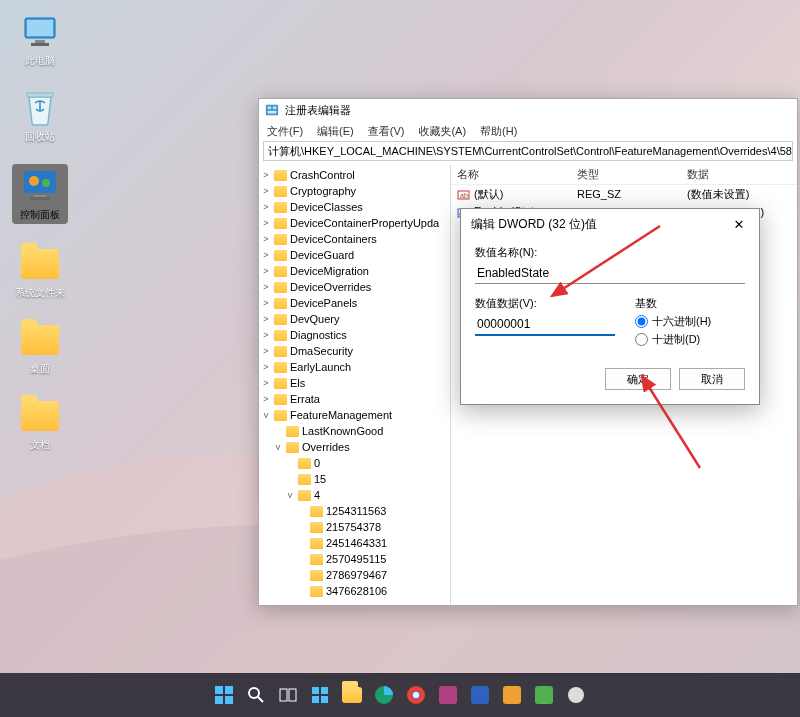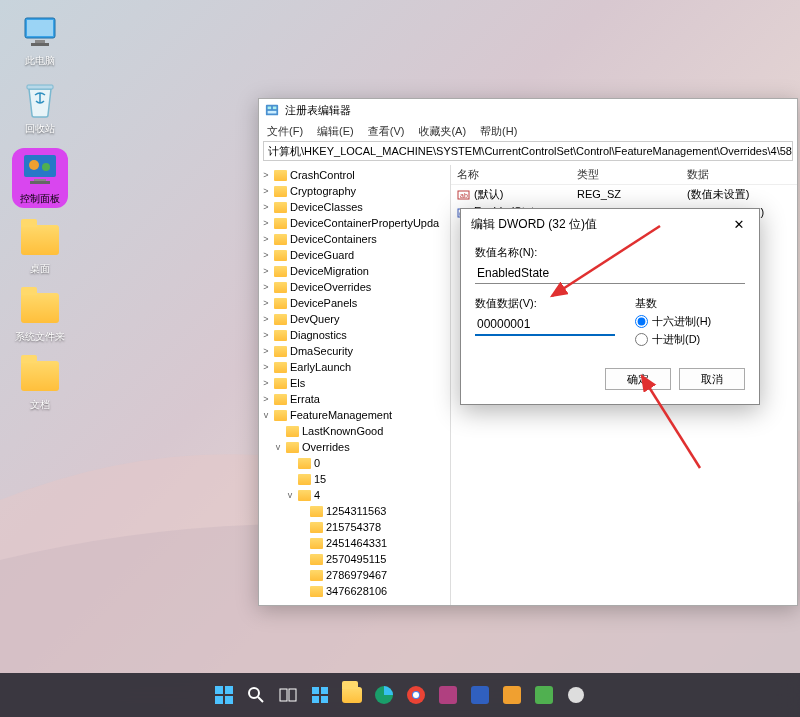--- a/index.html
+++ b/index.html
@@ -1,20 +1,20 @@
 <!DOCTYPE html>
 <html><head>
 <meta charset="utf-8">
 <style>
 * { margin: 0; padding: 0; box-sizing: border-box; font-family: 'Segoe UI', 'Microsoft YaHei', sans-serif; }
 body { width: 800px; height: 717px; overflow: hidden; position: relative; background: linear-gradient(135deg, #c8d4dc 0%, #d8c8d0 40%, #e8d8d4 70%, #d0d8dc 100%); }
 
 
 .desktop { position: absolute; inset: 0; }
-.desktop-icons { position: absolute; top: 12px; left: 12px; display: flex; flex-direction: column; gap: 12px; }
+.desktop-icons { position: absolute; top: 12px; left: 12px; display: flex; flex-direction: column; gap: 20px; }
 .dicon { width: 56px; display: flex; flex-direction: column; align-items: center; gap: 2px; cursor: pointer; }
 .dicon .glyph { width: 40px; height: 40px; display: flex; align-items: center; justify-content: center; }
 .dicon .label { font-size: 10px; color: #fff; text-shadow: 0 1px 2px rgba(0,0,0,.6); text-align: center; }
 .folder-glyph { width: 38px; height: 30px; background: linear-gradient(#ffd96b,#ffbf3b); border-radius: 3px; position: relative; }
 .folder-glyph::before { content:''; position:absolute; top:-6px; left:0; width:16px; height:8px; background:#ffd96b; border-radius:2px 2px 0 0; }
 
 
 .window { position: absolute; top: 98px; left: 258px; width: 540px; height: 508px; background: #fff; border: 1px solid #aaa; box-shadow: 0 4px 20px rgba(0,0,0,.25); display: flex; flex-direction: column; }
 .titlebar { height: 22px; display: flex; align-items: center; padding: 0 6px; gap: 6px; font-size: 11px; }
 .titlebar .appicon { width: 14px; height: 14px; }
@@ -80,43 +80,43 @@
   <div class="dicon">
     <div class="glyph">
         <svg width="34" height="38">
           <path d="M6,8 L28,8 L25,34 Q25,36 23,36 L11,36 Q9,36 9,34 Z" fill="#e8f4f8" stroke="#7ab8d0" stroke-width="1.5"></path>
           <rect x="4" y="4" width="26" height="4" rx="1" fill="#b8d8e8" stroke="#7ab8d0"></rect>
           <path d="M12,14 Q17,10 22,14 M17,12 L17,22 M13,20 Q17,24 21,20" stroke="#3090c0" fill="none" stroke-width="1.5"></path>
         </svg>
       </div>
     <div class="label">回收站</div>
   </div>
-  <div class="dicon" style="background:#d946ef;border-radius:12px;padding:2px 0">
+  <div class="dicon" style="background:#737373;border-radius:4px;padding:2px 0">
     <div class="glyph">
         <svg width="36" height="34">
           <rect x="2" y="2" width="32" height="22" rx="2" fill="#2878c8"></rect>
           <circle cx="12" cy="12" r="5" fill="#f0a030"></circle>
           <circle cx="24" cy="14" r="4" fill="#50b050"></circle>
           <rect x="12" y="26" width="12" height="2" fill="#888"></rect>
           <rect x="8" y="28" width="20" height="3" fill="#666"></rect>
         </svg>
       </div>
     <div class="label" style="color:#000;text-shadow:none">控制面板</div>
   </div>
   <div class="dicon">
     <div class="glyph">
         <div class="folder-glyph"></div>
       </div>
+    <div class="label">系统文件来</div>
+  </div>
+  <div class="dicon">
+    <div class="glyph">
+        <div class="folder-glyph"></div>
+      </div>
     <div class="label">桌面</div>
-  </div>
-  <div class="dicon">
-    <div class="glyph">
-        <div class="folder-glyph"></div>
-      </div>
-    <div class="label">系统文件来</div>
   </div>
   <div class="dicon">
     <div class="glyph">
         <div class="folder-glyph"></div>
       </div>
     <div class="label">文档</div>
   </div>
 </div>
 
 <div class="window">

